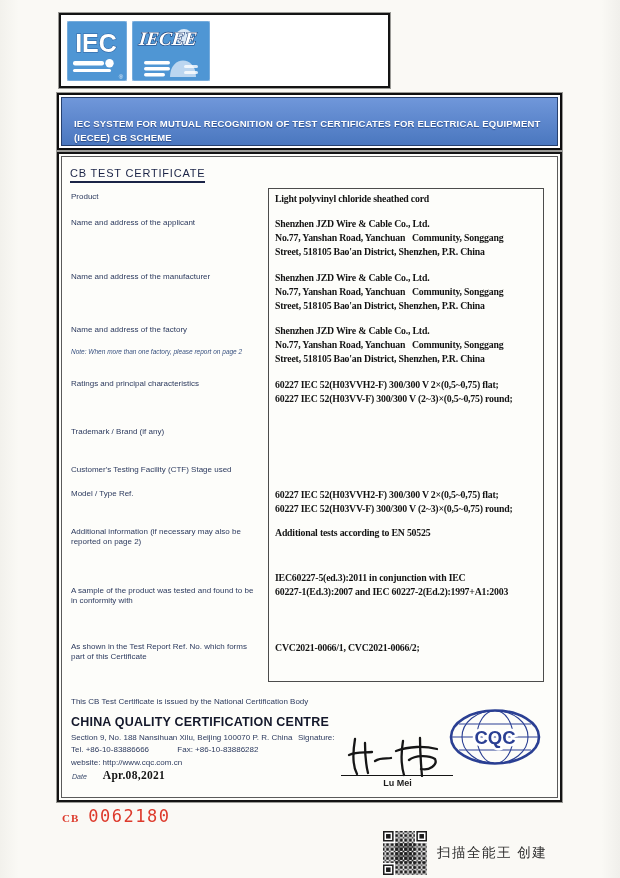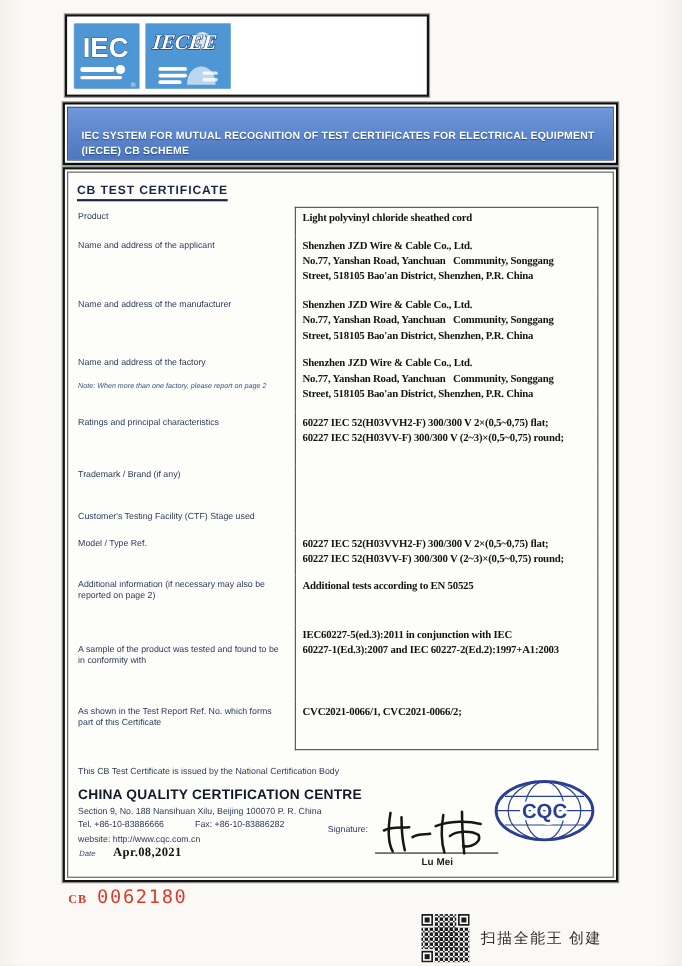--- a/index.html
+++ b/index.html
@@ -42,21 +42,21 @@
     line-height:1.5; padding:19px 12px; letter-spacing:.2px;
     text-shadow:0 1px 1px #2c4c88;
   }
   
   .main-box{
     position:absolute; left:57px; top:152px; width:505px; height:650px;
     background:#fdfdfa; border:2px solid #131313; padding:2px; box-shadow:0 0 0 1px #9a9a96;
   }
   .main-inner{ height:100%; border:1px solid #5a5a5a; position:relative; padding-top:6px; }
   .cb-title{
-    display:inline-block; margin-left:8px; font-size:11px; font-weight:bold;
+    display:inline-block; margin-left:8px; font-size:11px; font-weight:normal;
     color:#1b2447; letter-spacing:.8px; border-bottom:2px solid #1b2447; padding-bottom:2px;
   }
   .rows{ margin-top:5px; }
   .row{ display:flex; }
   .cell-label{ width:206px; padding:4px 8px 0 9px; }
   .lbl{ font-size:8px; color:#2c3a5e; line-height:1.3; }
   .lbl-note{ font-size:6.5px; font-style:italic; color:#3a5380; margin-top:13px; }
   .pad-top-18{ padding-top:18px; }
   .cell-value{
     width:276px; border-left:1px solid #4c4c4c; border-right:1px solid #4c4c4c;
@@ -67,21 +67,21 @@
   .val{
     font-family:"Liberation Serif",serif; font-weight:700; font-size:9.8px;
     line-height:1.45; color:#141414; letter-spacing:-.2px; white-space:pre; overflow:hidden;
   }
   .issuer-note{ margin:15px 0 0 9px; font-size:8px; color:#2c3a5e; }
   .issuer{ margin:9px 0 0 9px; }
   .issuer-name{ font-size:12.5px; font-weight:bold; color:#13172a; letter-spacing:.2px; }
   .issuer-line{ font-size:8px; color:#2c3a5e; margin-top:3.5px; }
   .issuer-line .gap{ display:inline-block; width:26px; }
   .cqc{ position:absolute; right:14px; top:550px; }
-  .sig-wrap{ position:absolute; left:236px; top:576px; display:flex; align-items:center; gap:7px; }
+  .sig-wrap{ position:absolute; left:236px; top:576px; display:flex; align-items:flex-start; gap:7px; }
   .sig-label{ font-size:8px; color:#2c3a5e; margin-bottom:14px; }
   .sig-col{ display:flex; flex-direction:column; align-items:center; }
   .sig-line{ width:112px; border-top:1.6px solid #141414; margin-top:-2px; }
   .sig-name{ font-size:9px; font-weight:bold; color:#1c1c1c; margin-top:2px; }
   .date-row{ position:absolute; left:10px; top:612px; display:flex; align-items:baseline; }
   .date-label{ font-size:7px; font-style:italic; color:#3a4a6b; margin-right:16px; }
   .date-value{ font-family:"Liberation Serif",serif; font-weight:700; font-size:11.5px; color:#141414; letter-spacing:.3px; }
   
   .stamp{ position:absolute; left:62px; top:806px; display:flex; align-items:baseline; gap:9px; color:#dd3a2c; }
   .stamp-cb{ font-family:"Liberation Serif",serif; font-weight:700; font-size:11px; letter-spacing:1px; }

